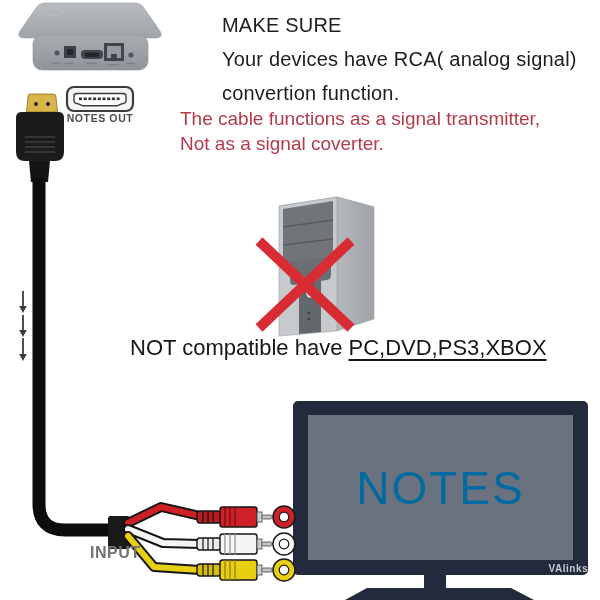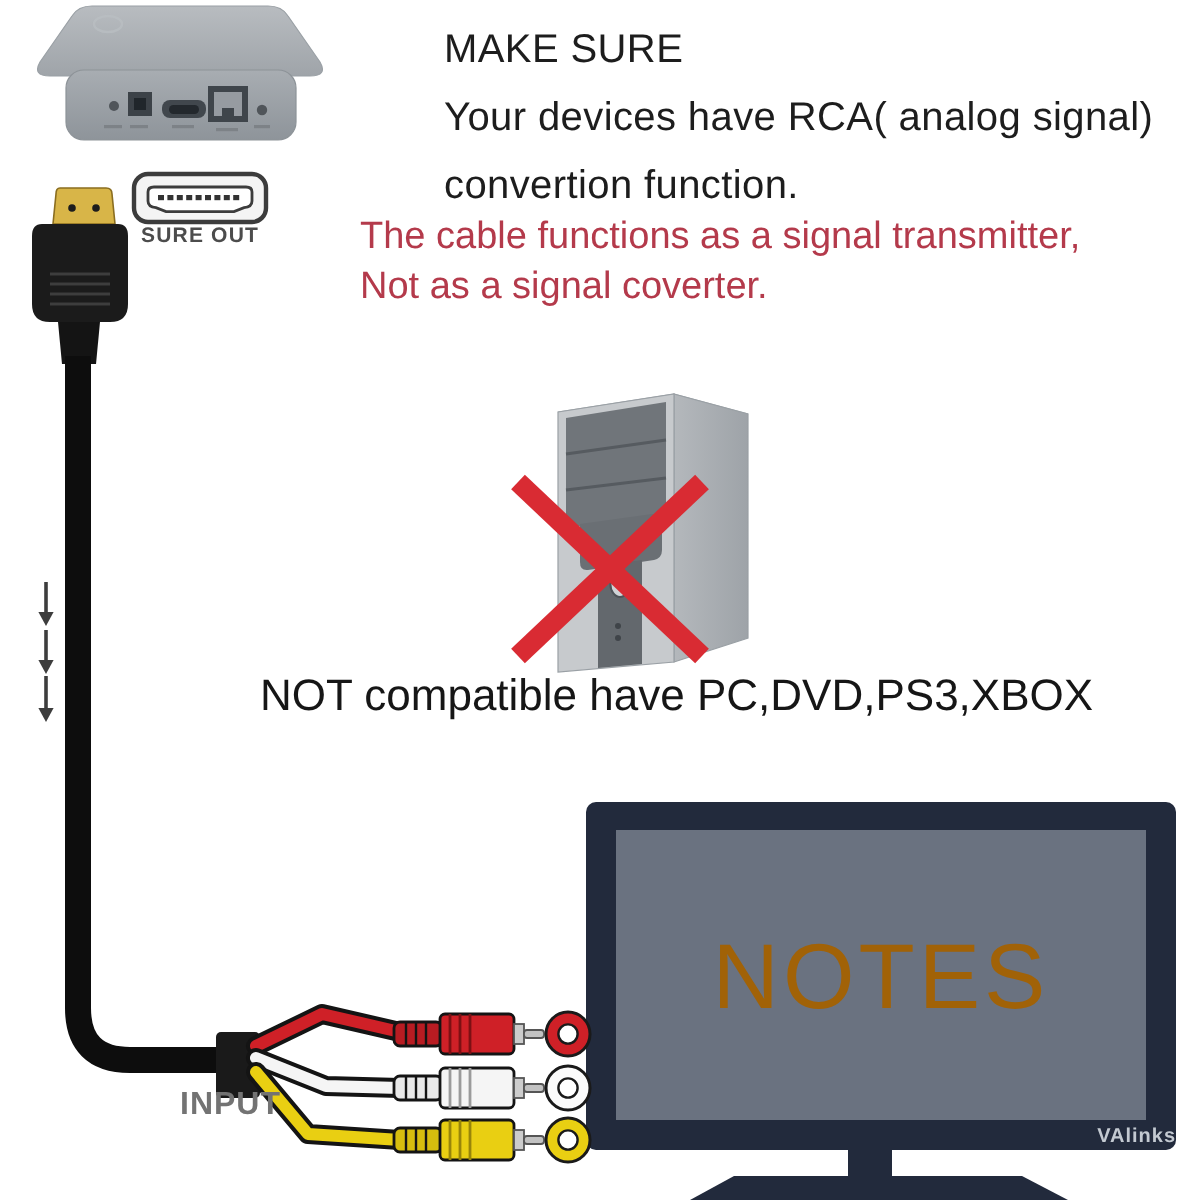--- a/index.html
+++ b/index.html
@@ -15,33 +15,33 @@
   }
   .warning{
     left:180px;top:106px;width:400px;
     font-size:19px;line-height:25px;color:#b43a4b;
   }
   .not-compatible{
     left:130px;top:335px;width:440px;
     font-size:22px;color:#161616;white-space:nowrap;
   }
   .not-compatible .devices{
-    text-underline-offset:4px;
+    text-decoration:underline;text-underline-offset:4px;
   }
   .hdmi-out-label{
     left:62px;top:112px;width:76px;text-align:center;
     font-size:10.5px;font-weight:bold;color:#4c4c4c;letter-spacing:0.6px;
   }
   .input-label{
     left:90px;top:544px;font-size:16px;font-weight:600;color:#737373;letter-spacing:0.5px;
   }
   .tv-screen-text{
     left:308px;top:415px;width:265px;height:145px;
     display:flex;align-items:center;justify-content:center;
-    font-size:46px;color:#a16207;letter-spacing:2px;
+    font-size:46px;color:#0369a1;letter-spacing:2px;
   }
   .tv-brand{
     left:293px;top:563px;width:295px;text-align:right;
     font-size:10px;font-weight:600;color:#c3c9d1;letter-spacing:0.5px;
   }
 </style>
 </head>
 <body>
 
 <div id="stage">
@@ -229,20 +229,20 @@
   </div>
 
   <div class="abs make-sure">
     <div>MAKE SURE</div>
     <div>Your devices have RCA( analog signal)</div>
     <div>convertion function.</div>
   </div>
 
   <div class="abs not-compatible"><span>NOT compatible have </span><span class="devices">PC,DVD,PS3,XBOX</span></div>
 
-  <div class="abs hdmi-out-label">SURE OUT</div>
+  <div class="abs hdmi-out-label">NOTES OUT</div>
 
   <div class="abs tv-screen-text">NOTES</div>
   <div class="abs tv-brand">VAlinks</div>
 
   <div class="abs input-label">INPUT</div>
 
 </div>
 
 </body></html>

